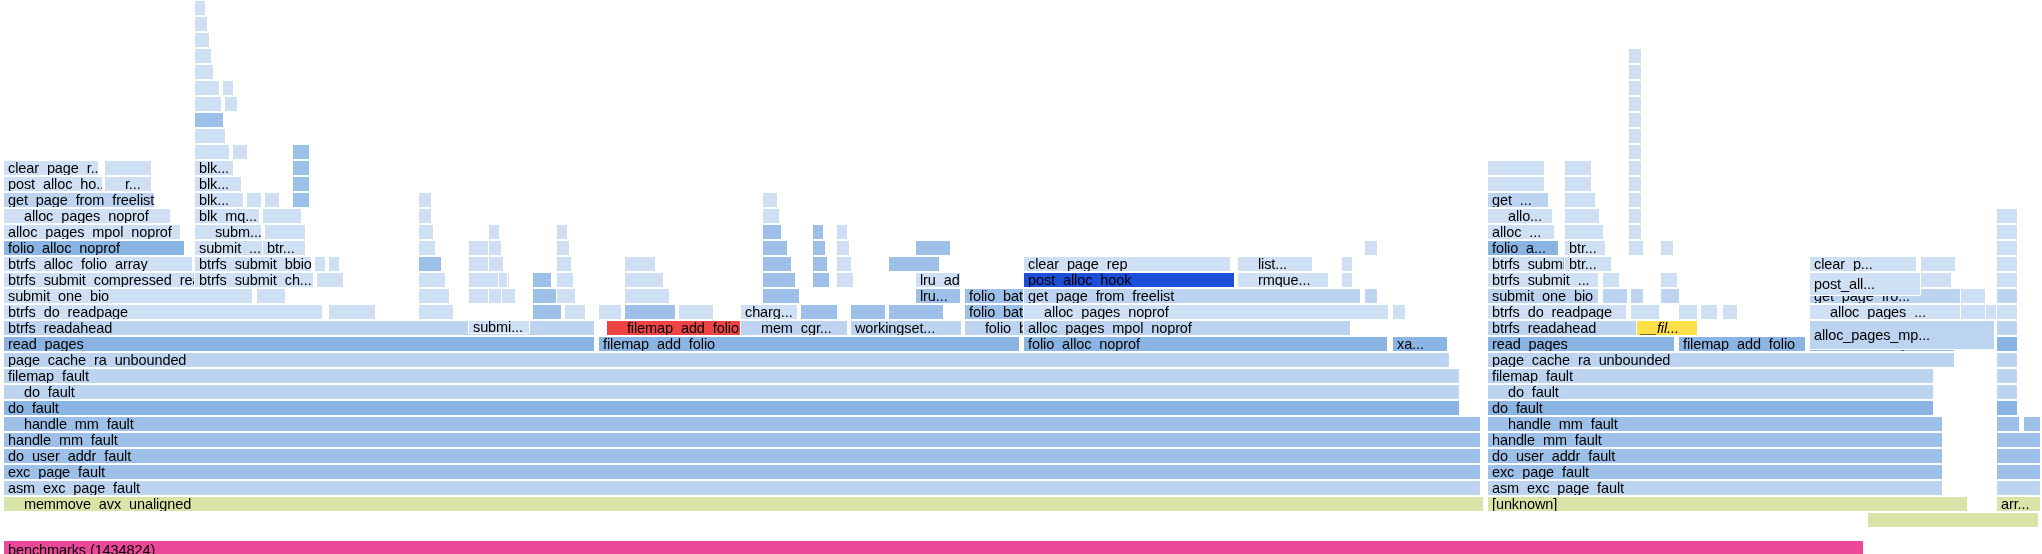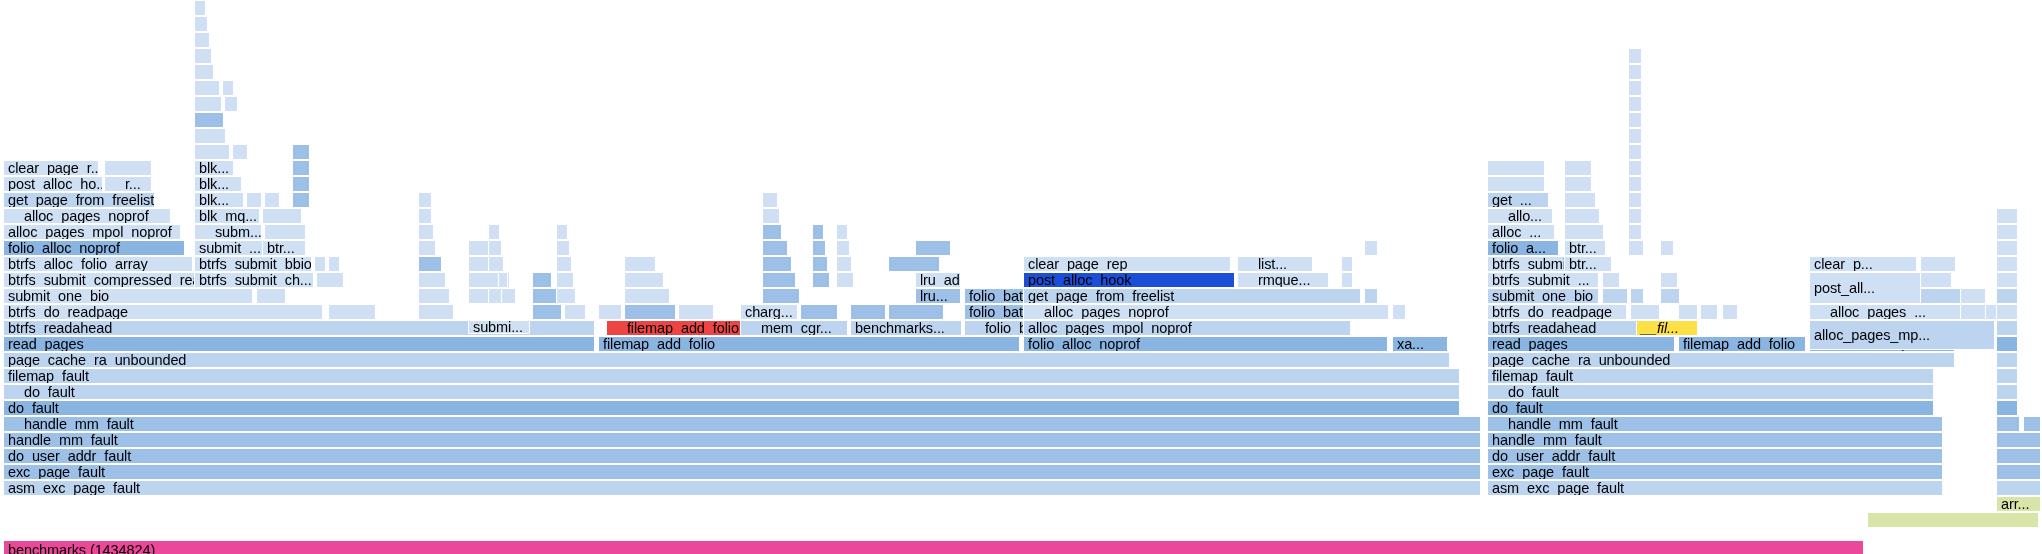--- a/index.html
+++ b/index.html
@@ -40,20 +40,26 @@
   }
 </style>
 </head>
 <body>
 
 <div id="flamegraph" style="width: 2042px; height: 554px; background: rgb(255, 255, 255);">
     <div class="frame" style="left: 3px; top: 512px; width: 1861px; height: 20px; background: #ec4899; margin-top: 28px;">
       <span class="frame-label">benchmarks (1434824)</span>
     </div>
     <div class="frame" style="left: 1867px; top: 512px; width: 172px; height: 16px; background: rgb(216, 229, 168);"></div>
+    <div class="frame" style="left: 3px; top: 496px; width: 1481px; height: 16px; background: rgb(216, 229, 168);">
+      <span class="frame-label">__memmove_avx_unaligned</span>
+    </div>
+    <div class="frame" style="left: 1487px; top: 496px; width: 481px; height: 16px; background: rgb(216, 229, 168);">
+      <span class="frame-label">[unknown]</span>
+    </div>
     <div class="frame" style="left: 1996px; top: 496px; width: 45px; height: 16px; background: rgb(216, 229, 168);">
       <span class="frame-label">arr...</span>
     </div>
     <div class="frame" style="left: 3px; top: 480px; width: 1478px; height: 16px; background: rgb(188, 212, 240);">
       <span class="frame-label">asm_exc_page_fault</span>
     </div>
     <div class="frame" style="left: 1487px; top: 480px; width: 456px; height: 16px; background: rgb(188, 212, 240);">
       <span class="frame-label">asm_exc_page_fault</span>
     </div>
     <div class="frame" style="left: 1996px; top: 480px; width: 45px; height: 16px; background: rgb(188, 212, 240);"></div>
@@ -139,21 +145,21 @@
     <div class="frame" style="left: 3px; top: 320px; width: 592px; height: 16px; background: rgb(188, 212, 240);">
       <span class="frame-label">btrfs_readahead</span>
     </div>
     <div class="frame" style="left: 598px; top: 320px; width: 140px; height: 16px; background: #ef4444; margin-left: 8px;">
       <span class="frame-label">__filemap_add_folio</span>
     </div>
     <div class="frame" style="left: 740px; top: 320px; width: 108px; height: 16px; background: rgb(188, 212, 240);">
       <span class="frame-label">__mem_cgr...</span>
     </div>
     <div class="frame" style="left: 850px; top: 320px; width: 112px; height: 16px; background: rgb(188, 212, 240);">
-      <span class="frame-label">benchmarks...</span>
+      <span class="frame-label">workingset...</span>
     </div>
     <div class="frame" style="left: 964px; top: 320px; width: 97px; height: 16px; background: rgb(188, 212, 240);">
       <span class="frame-label">__folio_bat...</span>
     </div>
     <div class="frame" style="left: 1023px; top: 320px; width: 328px; height: 16px; background: rgb(188, 212, 240);">
       <span class="frame-label">alloc_pages_mpol_noprof</span>
     </div>
     <div class="frame" style="left: 1487px; top: 320px; width: 160px; height: 16px; background: rgb(188, 212, 240);">
       <span class="frame-label">btrfs_readahead</span>
     </div>
@@ -245,21 +251,21 @@
     </div>
     <div class="frame" style="left: 1023px; top: 272px; width: 212px; height: 16px; background: #1d4ed8;">
       <span class="frame-label">post_alloc_hook</span>
     </div>
     <div class="frame" style="left: 1341px; top: 272px; width: 12px; height: 16px; background: rgb(207, 224, 245);"></div>
     <div class="frame" style="left: 1487px; top: 272px; width: 112px; height: 16px; background: rgb(207, 224, 245);">
       <span class="frame-label">btrfs_submit_...</span>
     </div>
     <div class="frame" style="left: 1602px; top: 272px; width: 18px; height: 16px; background: rgb(207, 224, 245);"></div>
     <div class="frame" style="left: 1660px; top: 272px; width: 18px; height: 16px; background: rgb(207, 224, 245);"></div>
-    <div class="frame" style="left: 1809px; top: 272px; width: 112px; height: 32px; background: rgb(207, 224, 245);">
+    <div class="frame" style="left: 1809px; top: 272px; width: 112px; height: 24px; background: rgb(207, 224, 245);">
       <span class="frame-label">post_all...</span>
     </div>
     <div class="frame" style="left: 1996px; top: 272px; width: 22px; height: 16px; background: rgb(207, 224, 245);"></div>
     <div class="frame" style="left: 3px; top: 256px; width: 190px; height: 16px; background: rgb(207, 224, 245);">
       <span class="frame-label">btrfs_alloc_folio_array</span>
     </div>
     <div class="frame" style="left: 194px; top: 256px; width: 118px; height: 16px; background: rgb(207, 224, 245);">
       <span class="frame-label">btrfs_submit_bbio</span>
     </div>
     <div class="frame" style="left: 314px; top: 256px; width: 12px; height: 16px; background: rgb(207, 224, 245);"></div>

